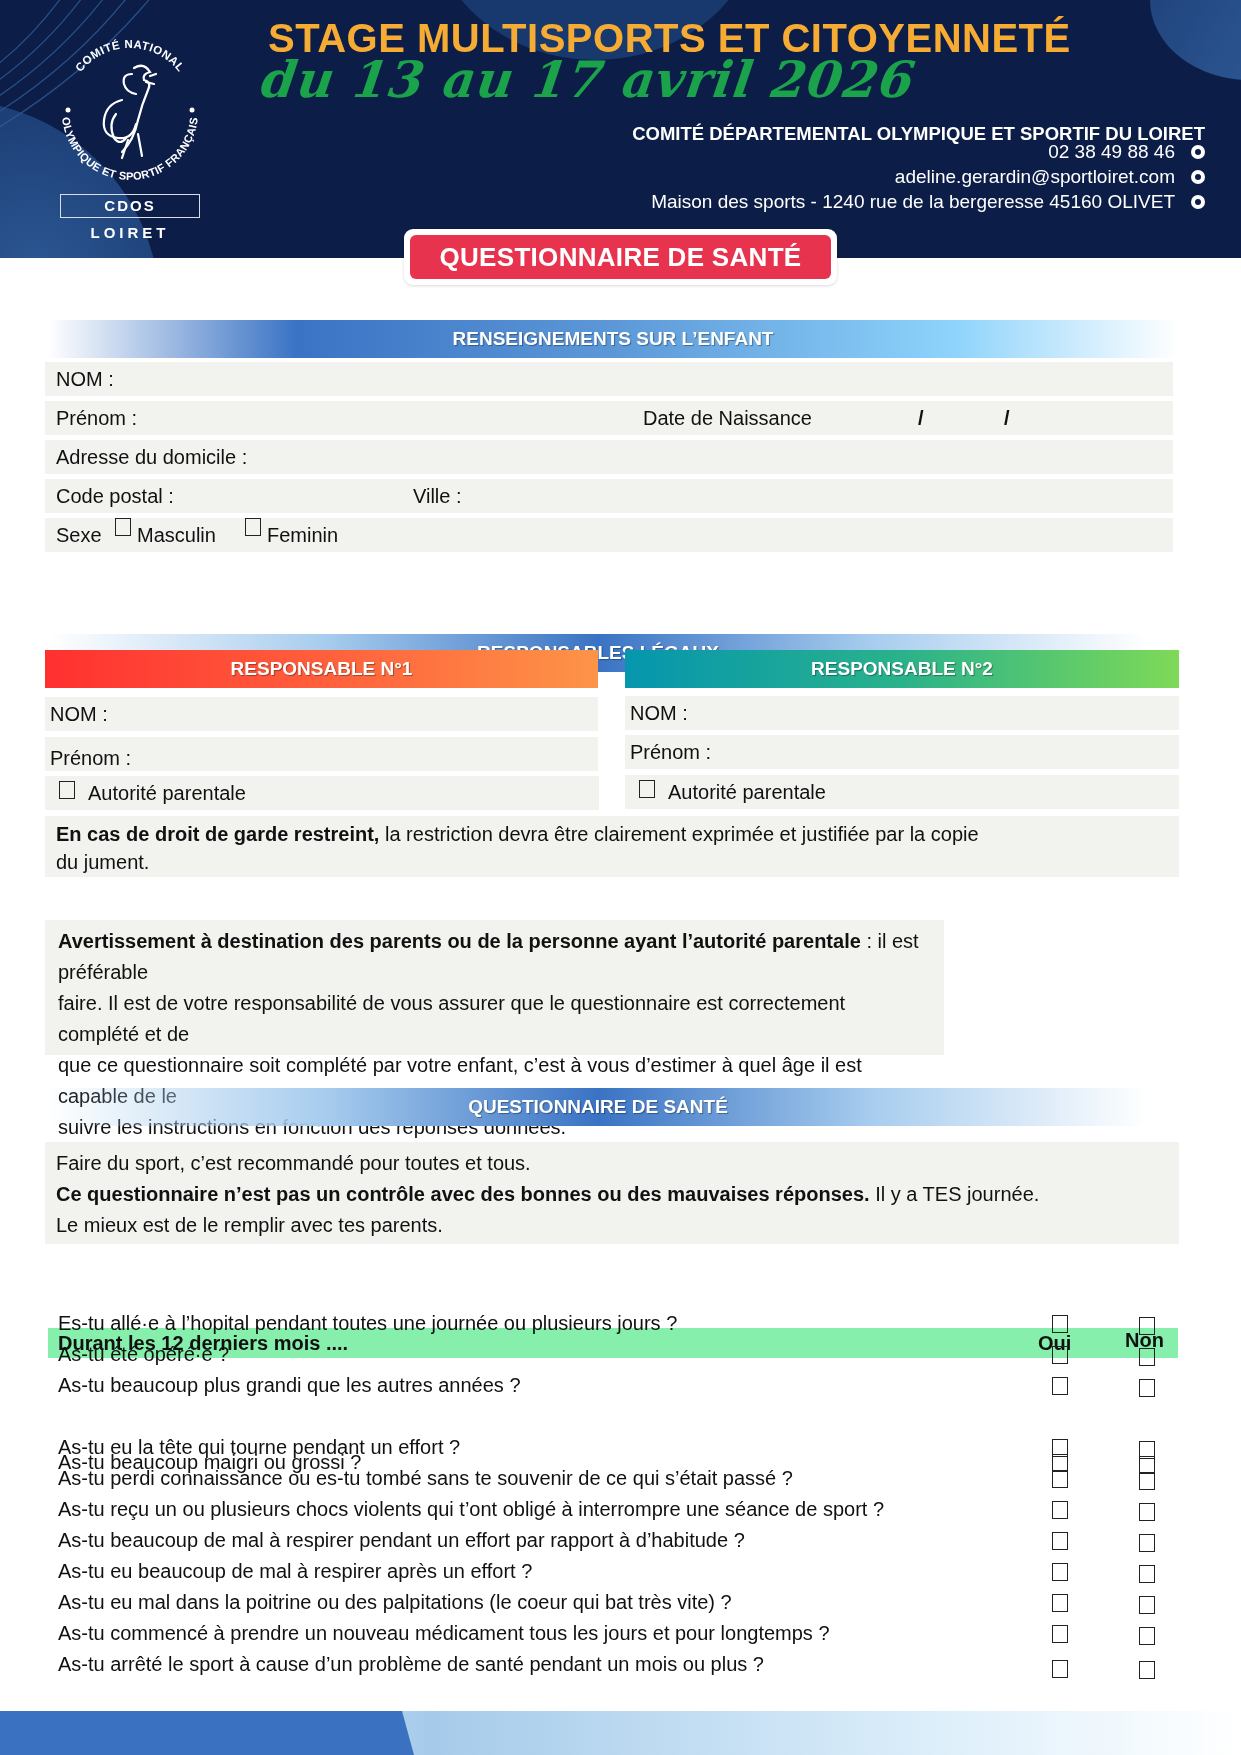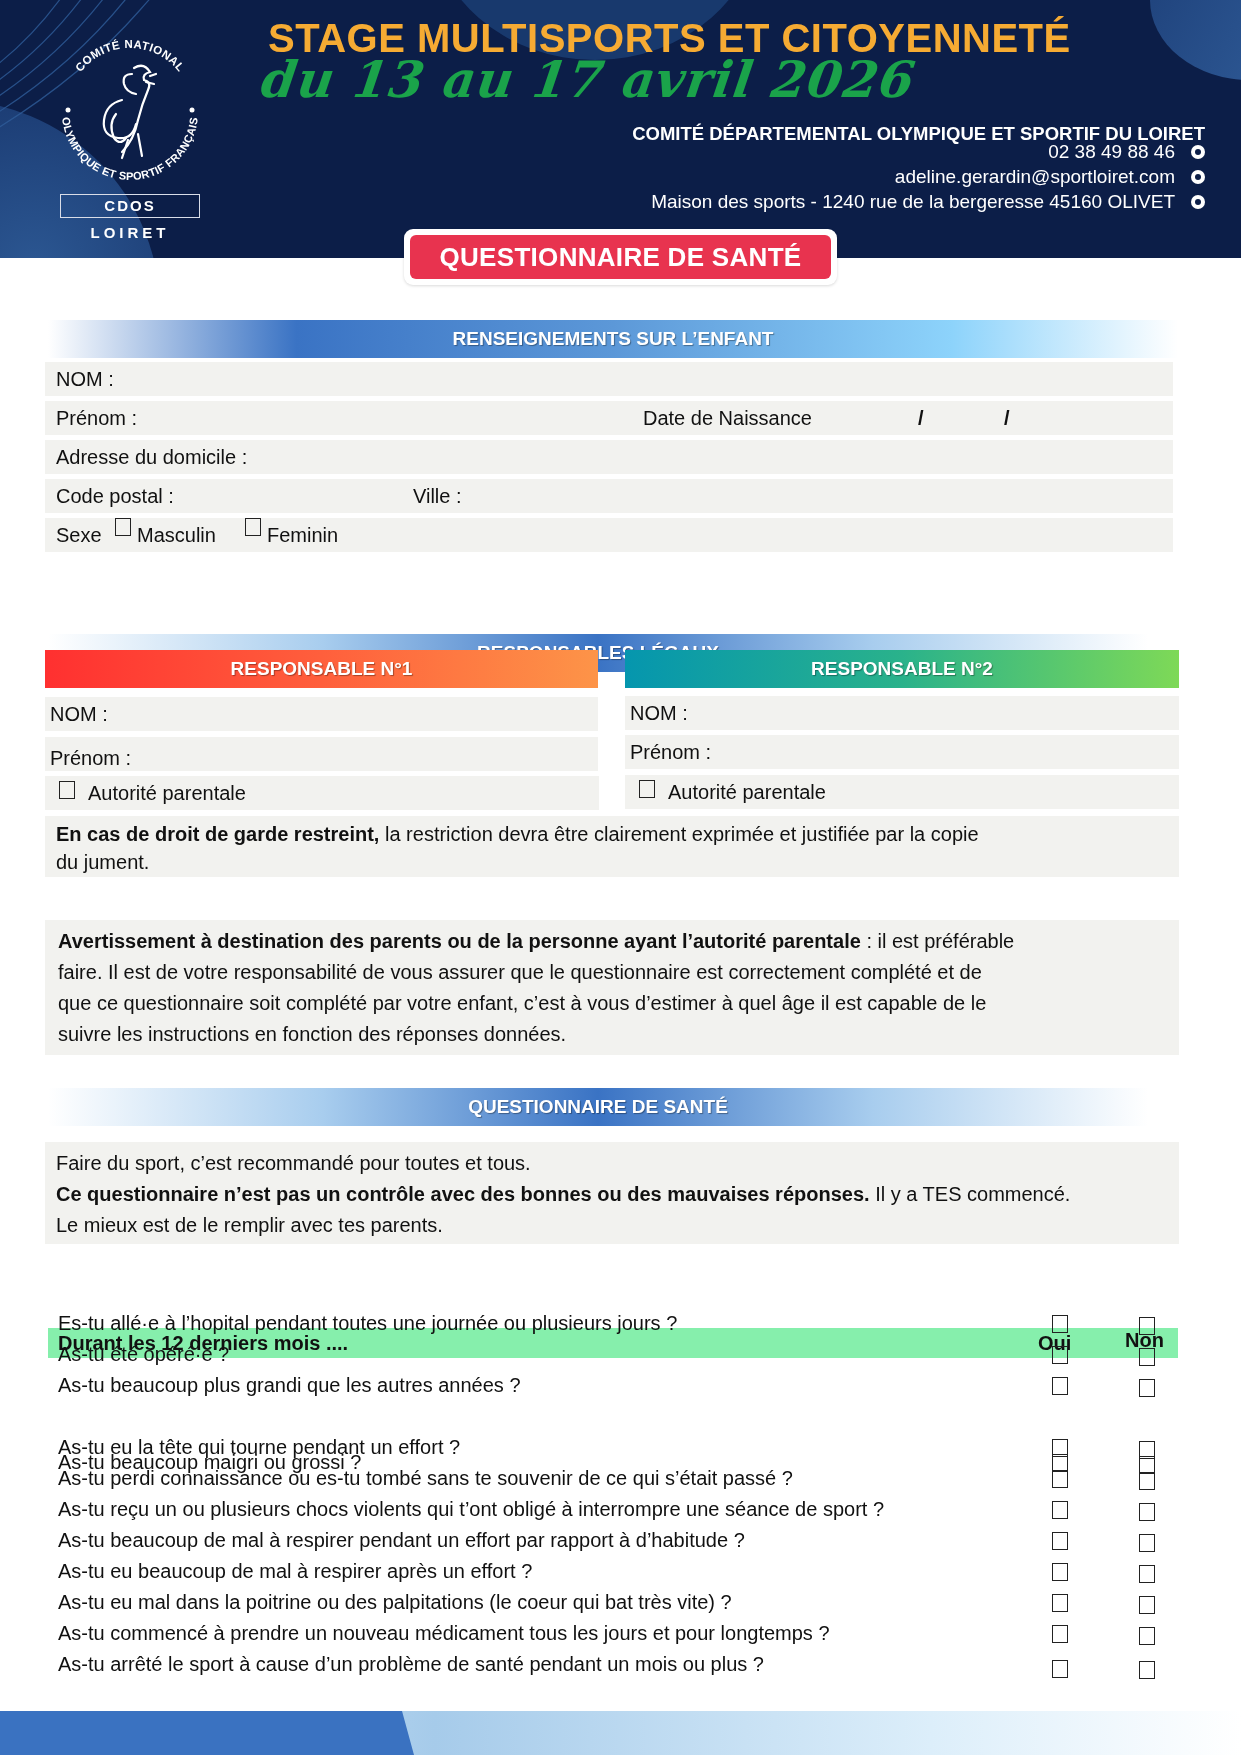--- a/index.html
+++ b/index.html
@@ -197,32 +197,32 @@
 <div class="row" style="left:625px; top:775px; width:554px; height:34px;">
   <span style="left:14px; top:5px;" class="chk"></span>
   <span style="left:43px;">Autorité parentale</span>
 </div>
 
 <div class="block" style="left:45px; top:816px; width:1134px; height:61px; padding:4px 11px; line-height:28px;">
   <div><b>En cas de droit de garde restreint,</b><span> la restriction devra être clairement exprimée et justifiée par la copie</span></div>
   <div>du jument.</div>
 </div>
 
-<div class="block" style="left:45px; top:920px; width:1134px; height:135px; padding:6px 13px; line-height:31px;">
+<div class="block" style="left:45px; top:920px; width:899px; height:135px; padding:6px 13px; line-height:31px;">
   <div><b>Avertissement à destination des parents ou de la personne ayant l’autorité parentale</b><span> : il est préférable</span></div>
   <div>faire. Il est de votre responsabilité de vous assurer que le questionnaire est correctement complété et de</div>
   <div>que ce questionnaire soit complété par votre enfant, c’est à vous d’estimer à quel âge il est capable de le</div>
   <div>suivre les instructions en fonction des réponses données.</div>
 </div>
 
 <div class="banner b3">QUESTIONNAIRE DE SANTÉ</div>
 
 <div class="block" style="left:45px; top:1142px; width:1134px; height:102px; padding:6px 11px; line-height:31px;">
   <div>Faire du sport, c’est recommandé pour toutes et tous.</div>
-  <div><b>Ce questionnaire n’est pas un contrôle avec des bonnes ou des mauvaises réponses.</b><span> Il y a TES commencé.</span></div>
+  <div><b>Ce questionnaire n’est pas un contrôle avec des bonnes ou des mauvaises réponses.</b><span> Il y a TES journée.</span></div>
   <div>Le mieux est de le remplir avec tes parents.</div>
 </div>
 
 <div class="q-head">
   <span class="q-title">Durant les 12 derniers mois ....</span>
   <span class="q-oui">Oui</span>
   <span class="q-non">Non</span>
 </div>
 
 <div class="q-row" style="top:1312px;">

